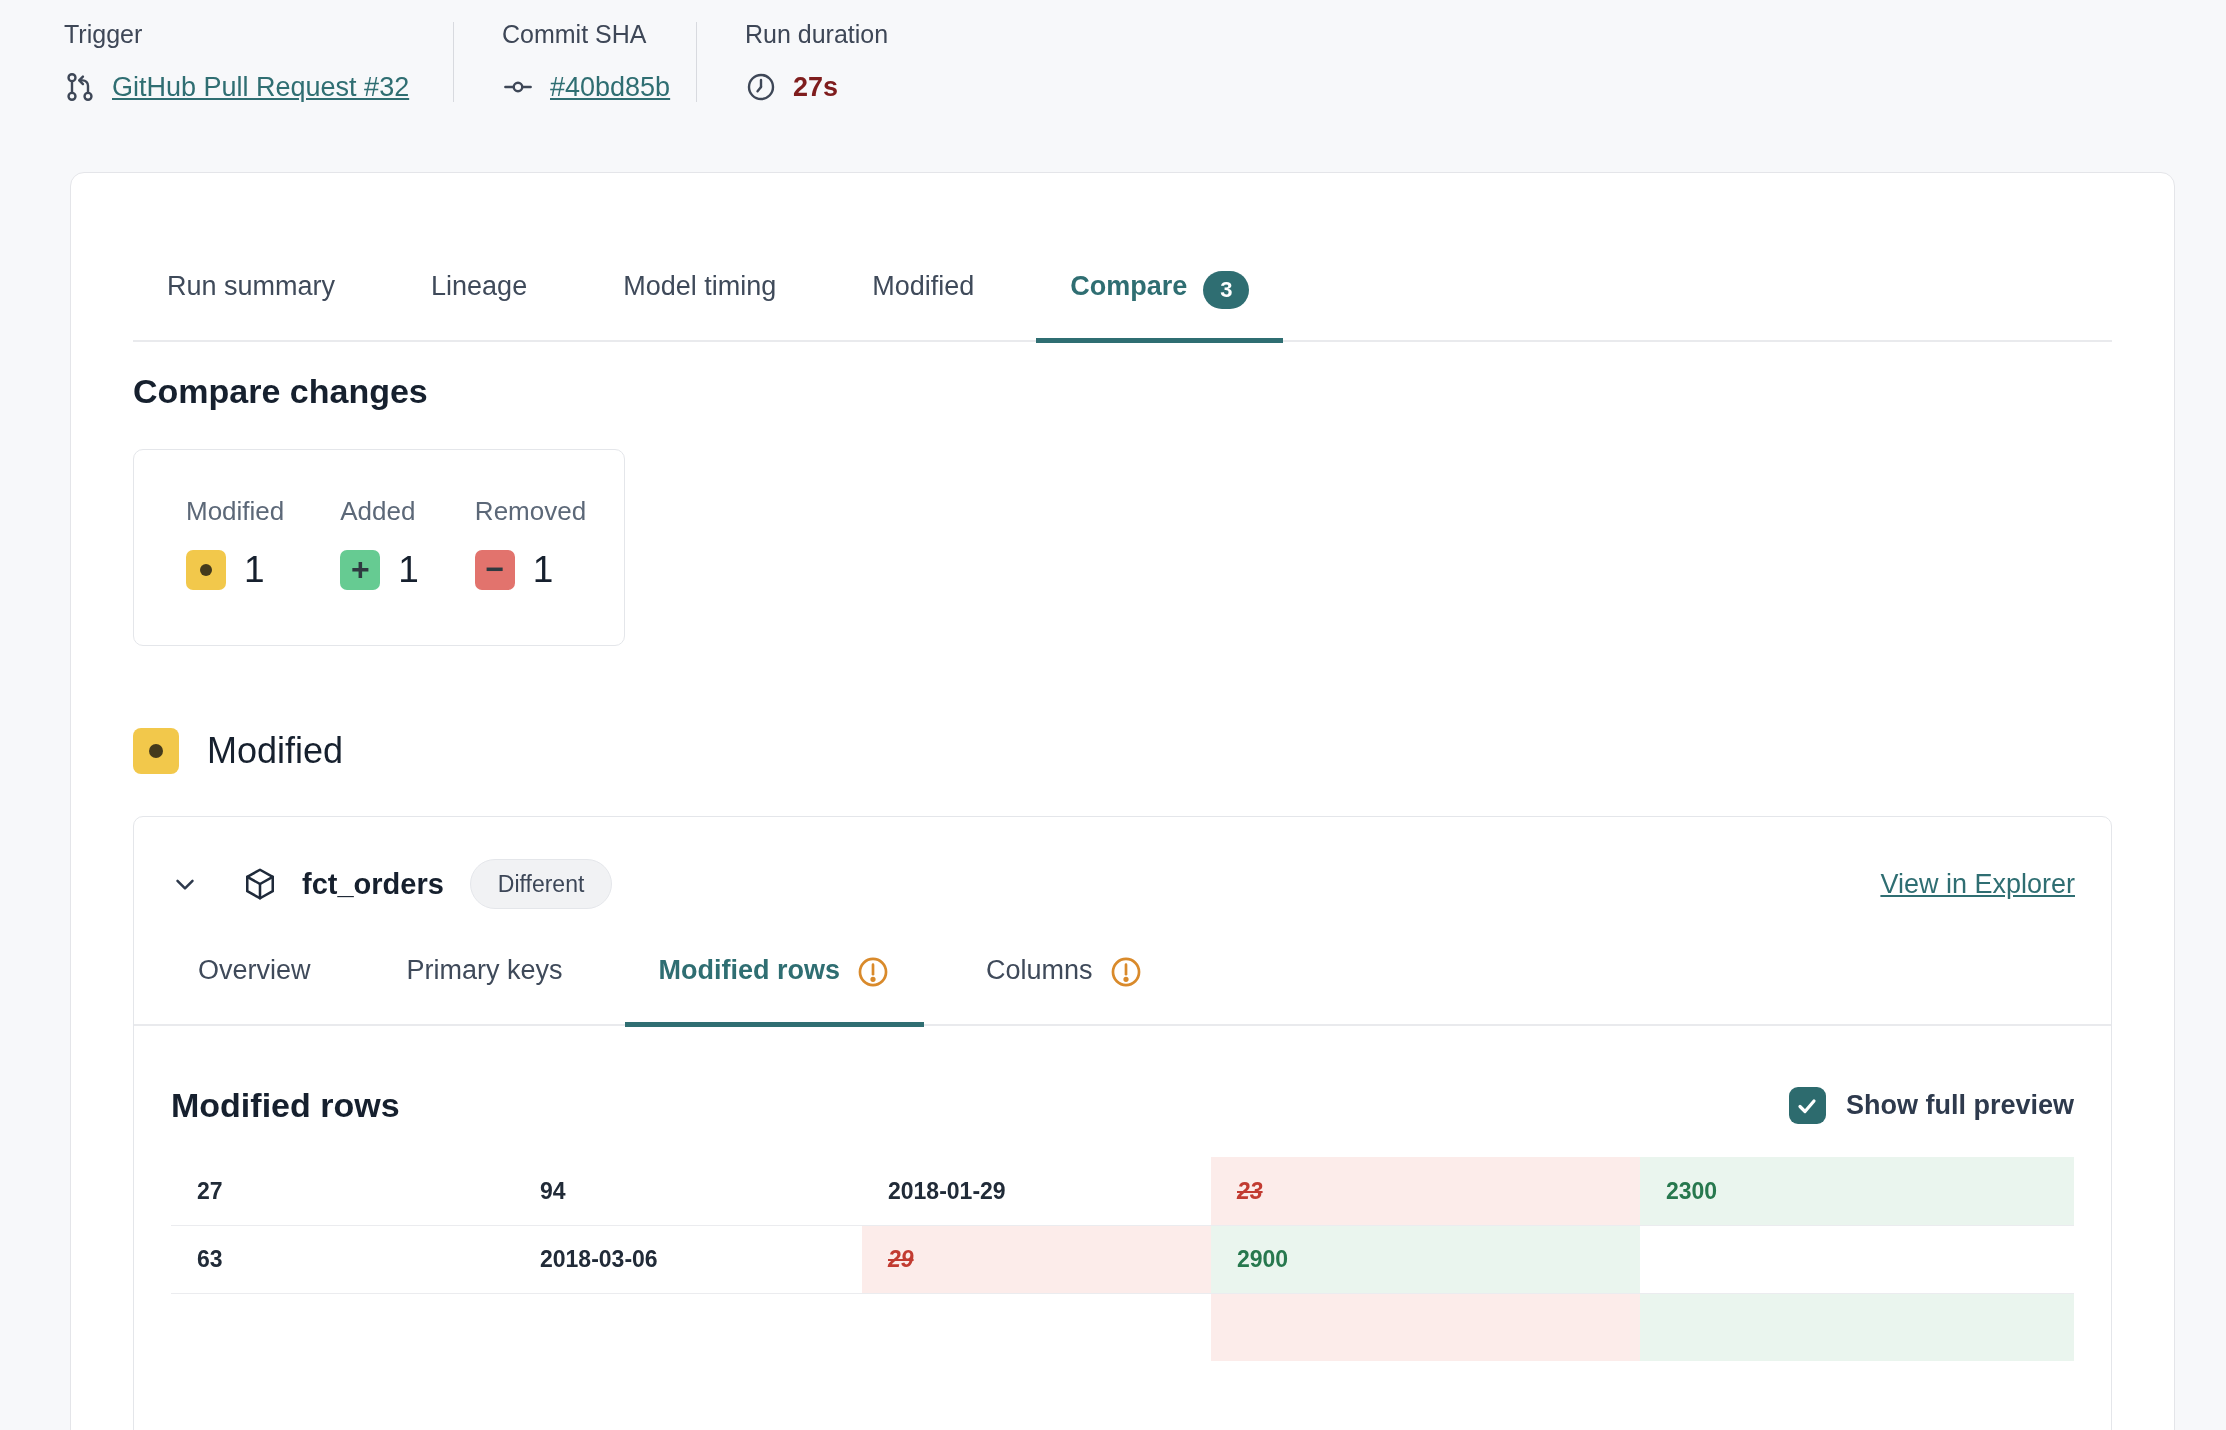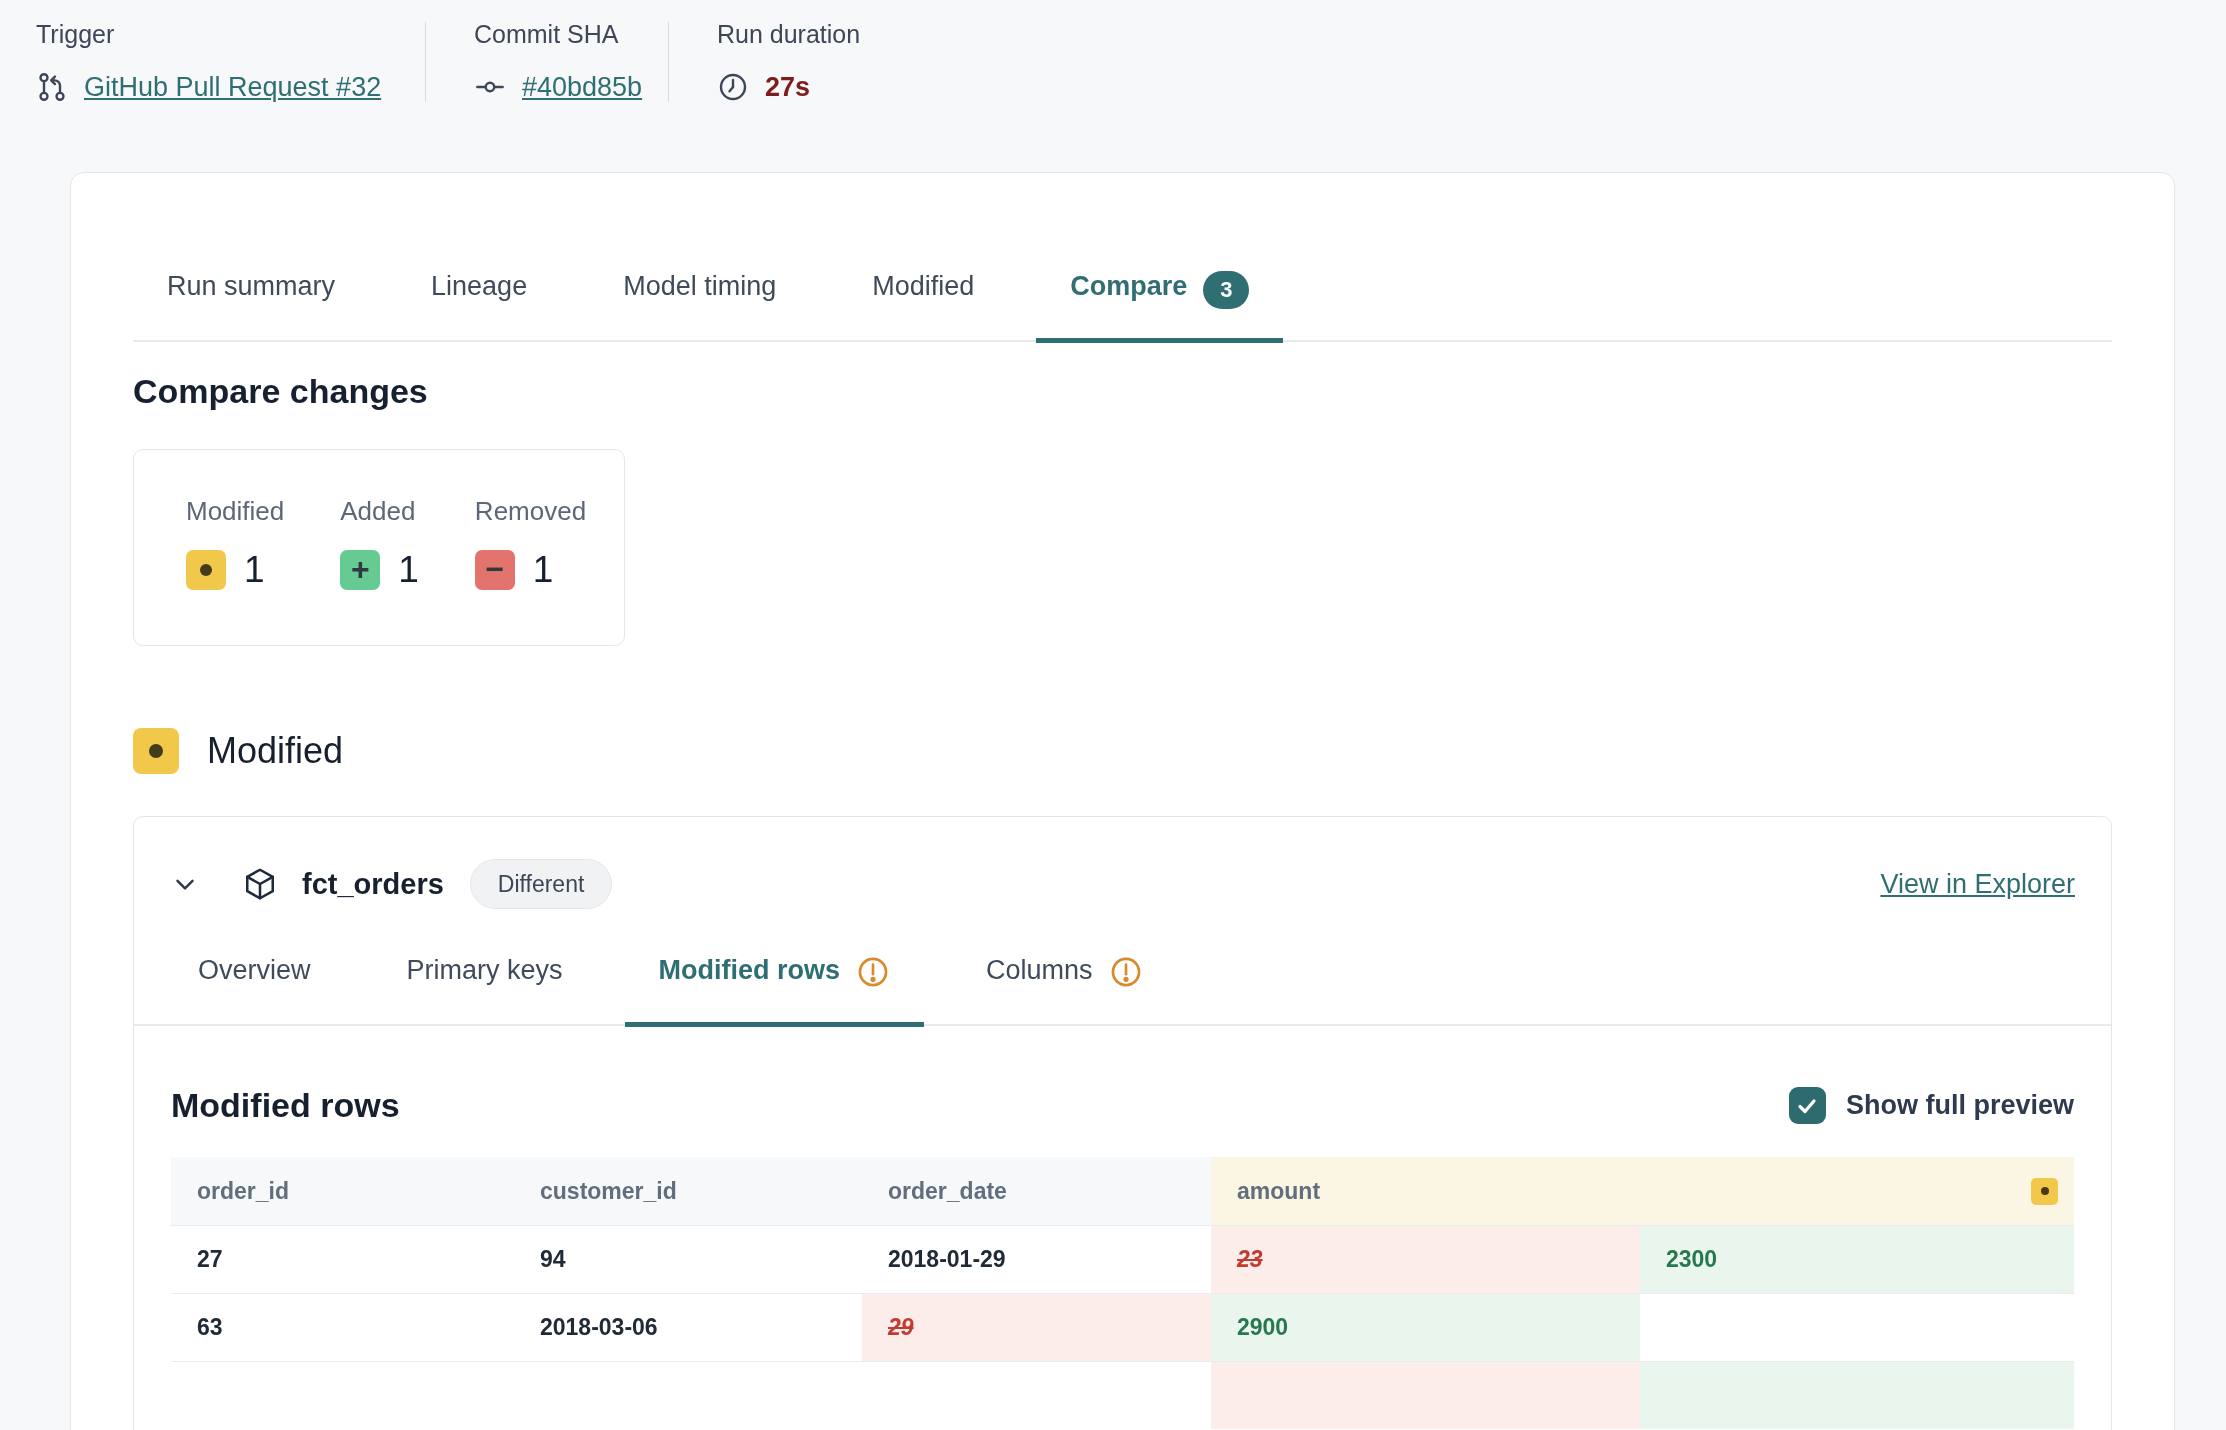--- a/index.html
+++ b/index.html
@@ -4,21 +4,21 @@
 <style>
   * { margin:0; padding:0; box-sizing:border-box; }
   html,body { width:2226px; height:1430px; overflow:hidden; }
   body {
     background:#f7f8fa;
     font-family:"Liberation Sans","DejaVu Sans",sans-serif;
     color:#1a2433;
   }
 
   
-  .run-header { display:flex; align-items:flex-start; padding:20px 0 0 36px; }
+  .run-header { display:flex; align-items:flex-start; padding:20px 0 0 64px; }
   .stat-group { display:flex; flex-direction:column; gap:22px; }
   .stat-group.g1 { width:389px; }
   .stat-group.g2 { width:194px; }
   .stat-label { font-size:25px; color:#3e4757; }
   .stat-value-row { display:flex; align-items:center; gap:16px; font-size:27px; }
   .stat-link { color:#2f6e72; text-decoration:underline; cursor:pointer; }
   .stat-plain { color:#7f1d1d; font-weight:600; }
   .stat-divider { width:1px; height:80px; background:#d8dadf; margin:2px 48px 0 0; }
   .icon { display:inline-flex; flex:none; }
 
@@ -280,31 +280,20 @@
         <span class="checkbox">
           <svg width="24" height="24" viewBox="0 0 24 24" fill="none" stroke="#ffffff" stroke-width="3.2" stroke-linecap="round" stroke-linejoin="round">
             <path d="M5 12.5 L10 17.5 L19 7"></path>
           </svg>
         </span>
         <span class="toggle-label">Show full preview</span>
       </div>
     </div>
 
     <div class="diff-table">
-      <div class="t-row head">
-        <div class="t-cell">order_id</div>
-        <div class="t-cell">customer_id</div>
-        <div class="t-cell">order_date</div>
-        <div class="t-cell amount-head">
-          <span>amount</span>
-          <span class="amount-marker">
-              <span class="sq-dot"></span>
-            </span>
-        </div>
-      </div>
 
       <div class="t-row data">
         <div class="t-cell">27</div>
         <div class="t-cell">94</div>
         <div class="t-cell">2018-01-29</div>
         <div class="t-cell cell-old">23</div>
         <div class="t-cell cell-new">2300</div>
       </div>
 
       <div class="t-row data">

